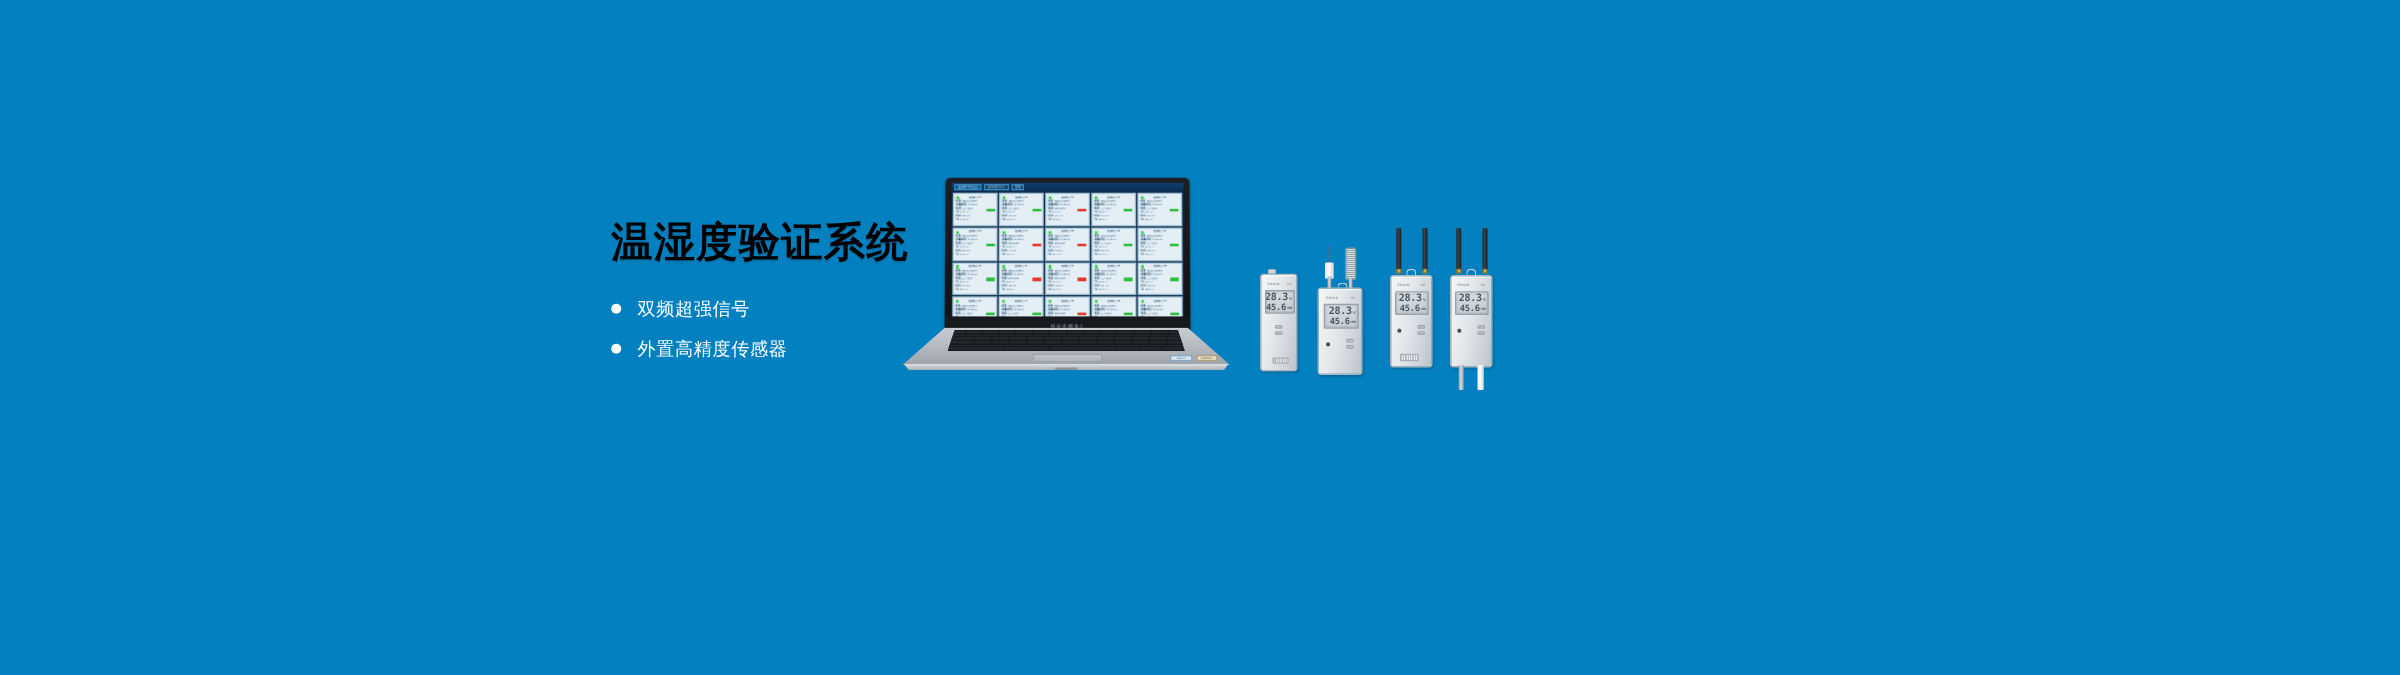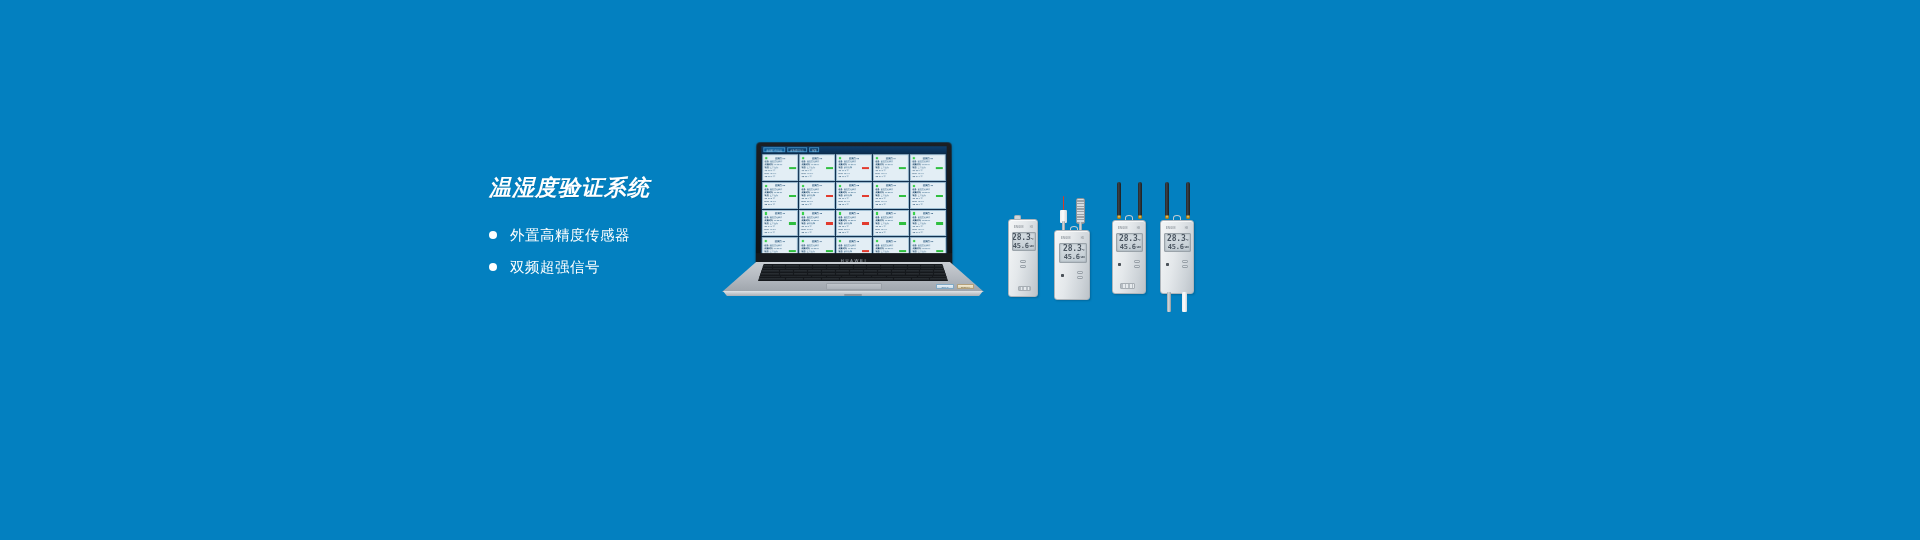--- a/index.html
+++ b/index.html
@@ -17,27 +17,26 @@
   }
 
   
   #copy {
     position:absolute;
     left:489px; top:176px;
     width:420px;
     color:#ffffff;
   }
   #copy .title {
-    font-size:22px;
+    font-size:33px;
     font-weight:bold;
     letter-spacing:1px;
     line-height:1.1;
-    color:#ffffff;
+    color:#000000;
     text-shadow:0 1px 1px rgba(0,0,0,.12);
-    font-style:italic;
   }
   #copy .subtitle {
     margin-top:19px;
     font-size:15px;
     font-weight:normal;
     letter-spacing:.4px;
     color:#f2fbff;
   }
   #copy .bullets {
     margin-top:19px;
@@ -345,25 +344,25 @@
 </head>
 <body>
 
 <div id="banner">
 
   <div id="copy">
     <div class="title">温湿度验证系统</div>
     <ul class="bullets">
       <li>
         <span class="dot"></span>
-        <span>外置高精度传感器</span>
+        <span>双频超强信号</span>
       </li>
       <li>
         <span class="dot"></span>
-        <span>双频超强信号</span>
+        <span>外置高精度传感器</span>
       </li>
     </ul>
   </div>
 
   <div id="laptop">
 
     <div class="lid">
       <div class="lid-inner">
         <div class="dash">
 

